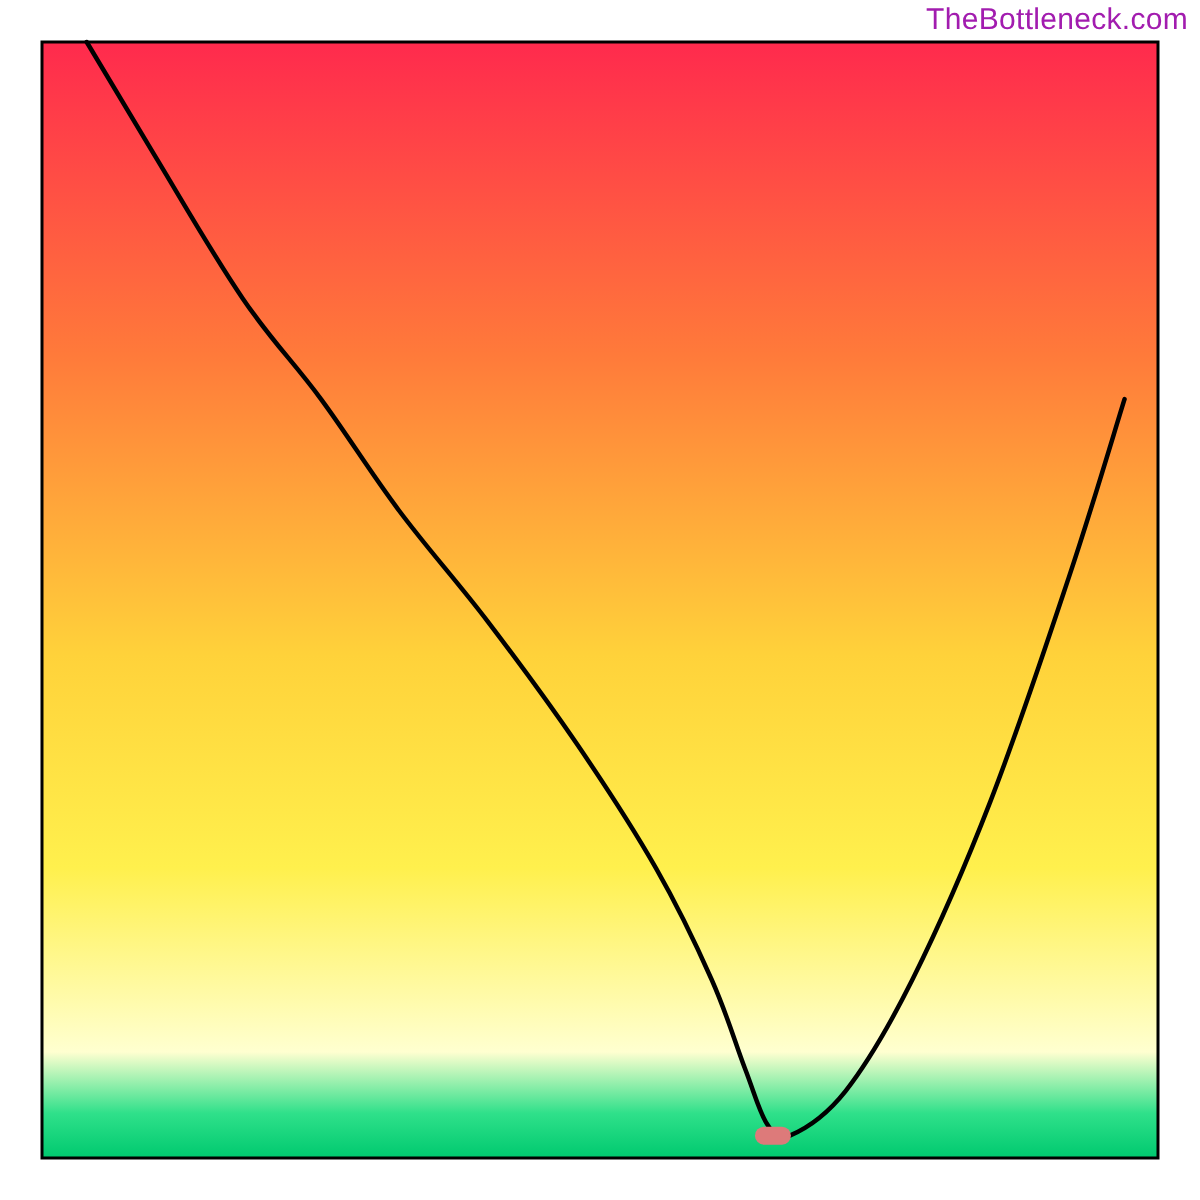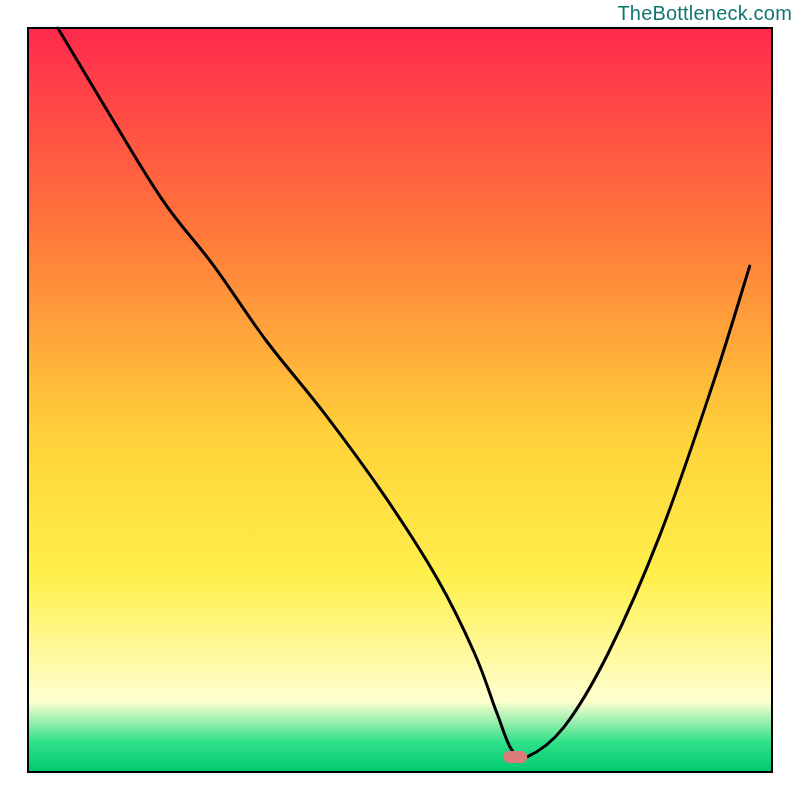--- a/index.html
+++ b/index.html
@@ -13,21 +13,21 @@
   }
   .chart-wrap {
     position: relative;
     width: 800px;
     height: 800px;
   }
   .watermark {
     position: absolute;
     top: 2px;
     right: 8px;
-    color: #0f766e;
+    color: #a21caf;
     font-size: 20px;
     font-weight: 500;
     letter-spacing: 0.2px;
     z-index: 5;
   }
   svg {
     display: block;
   }
 </style>
 </head>

